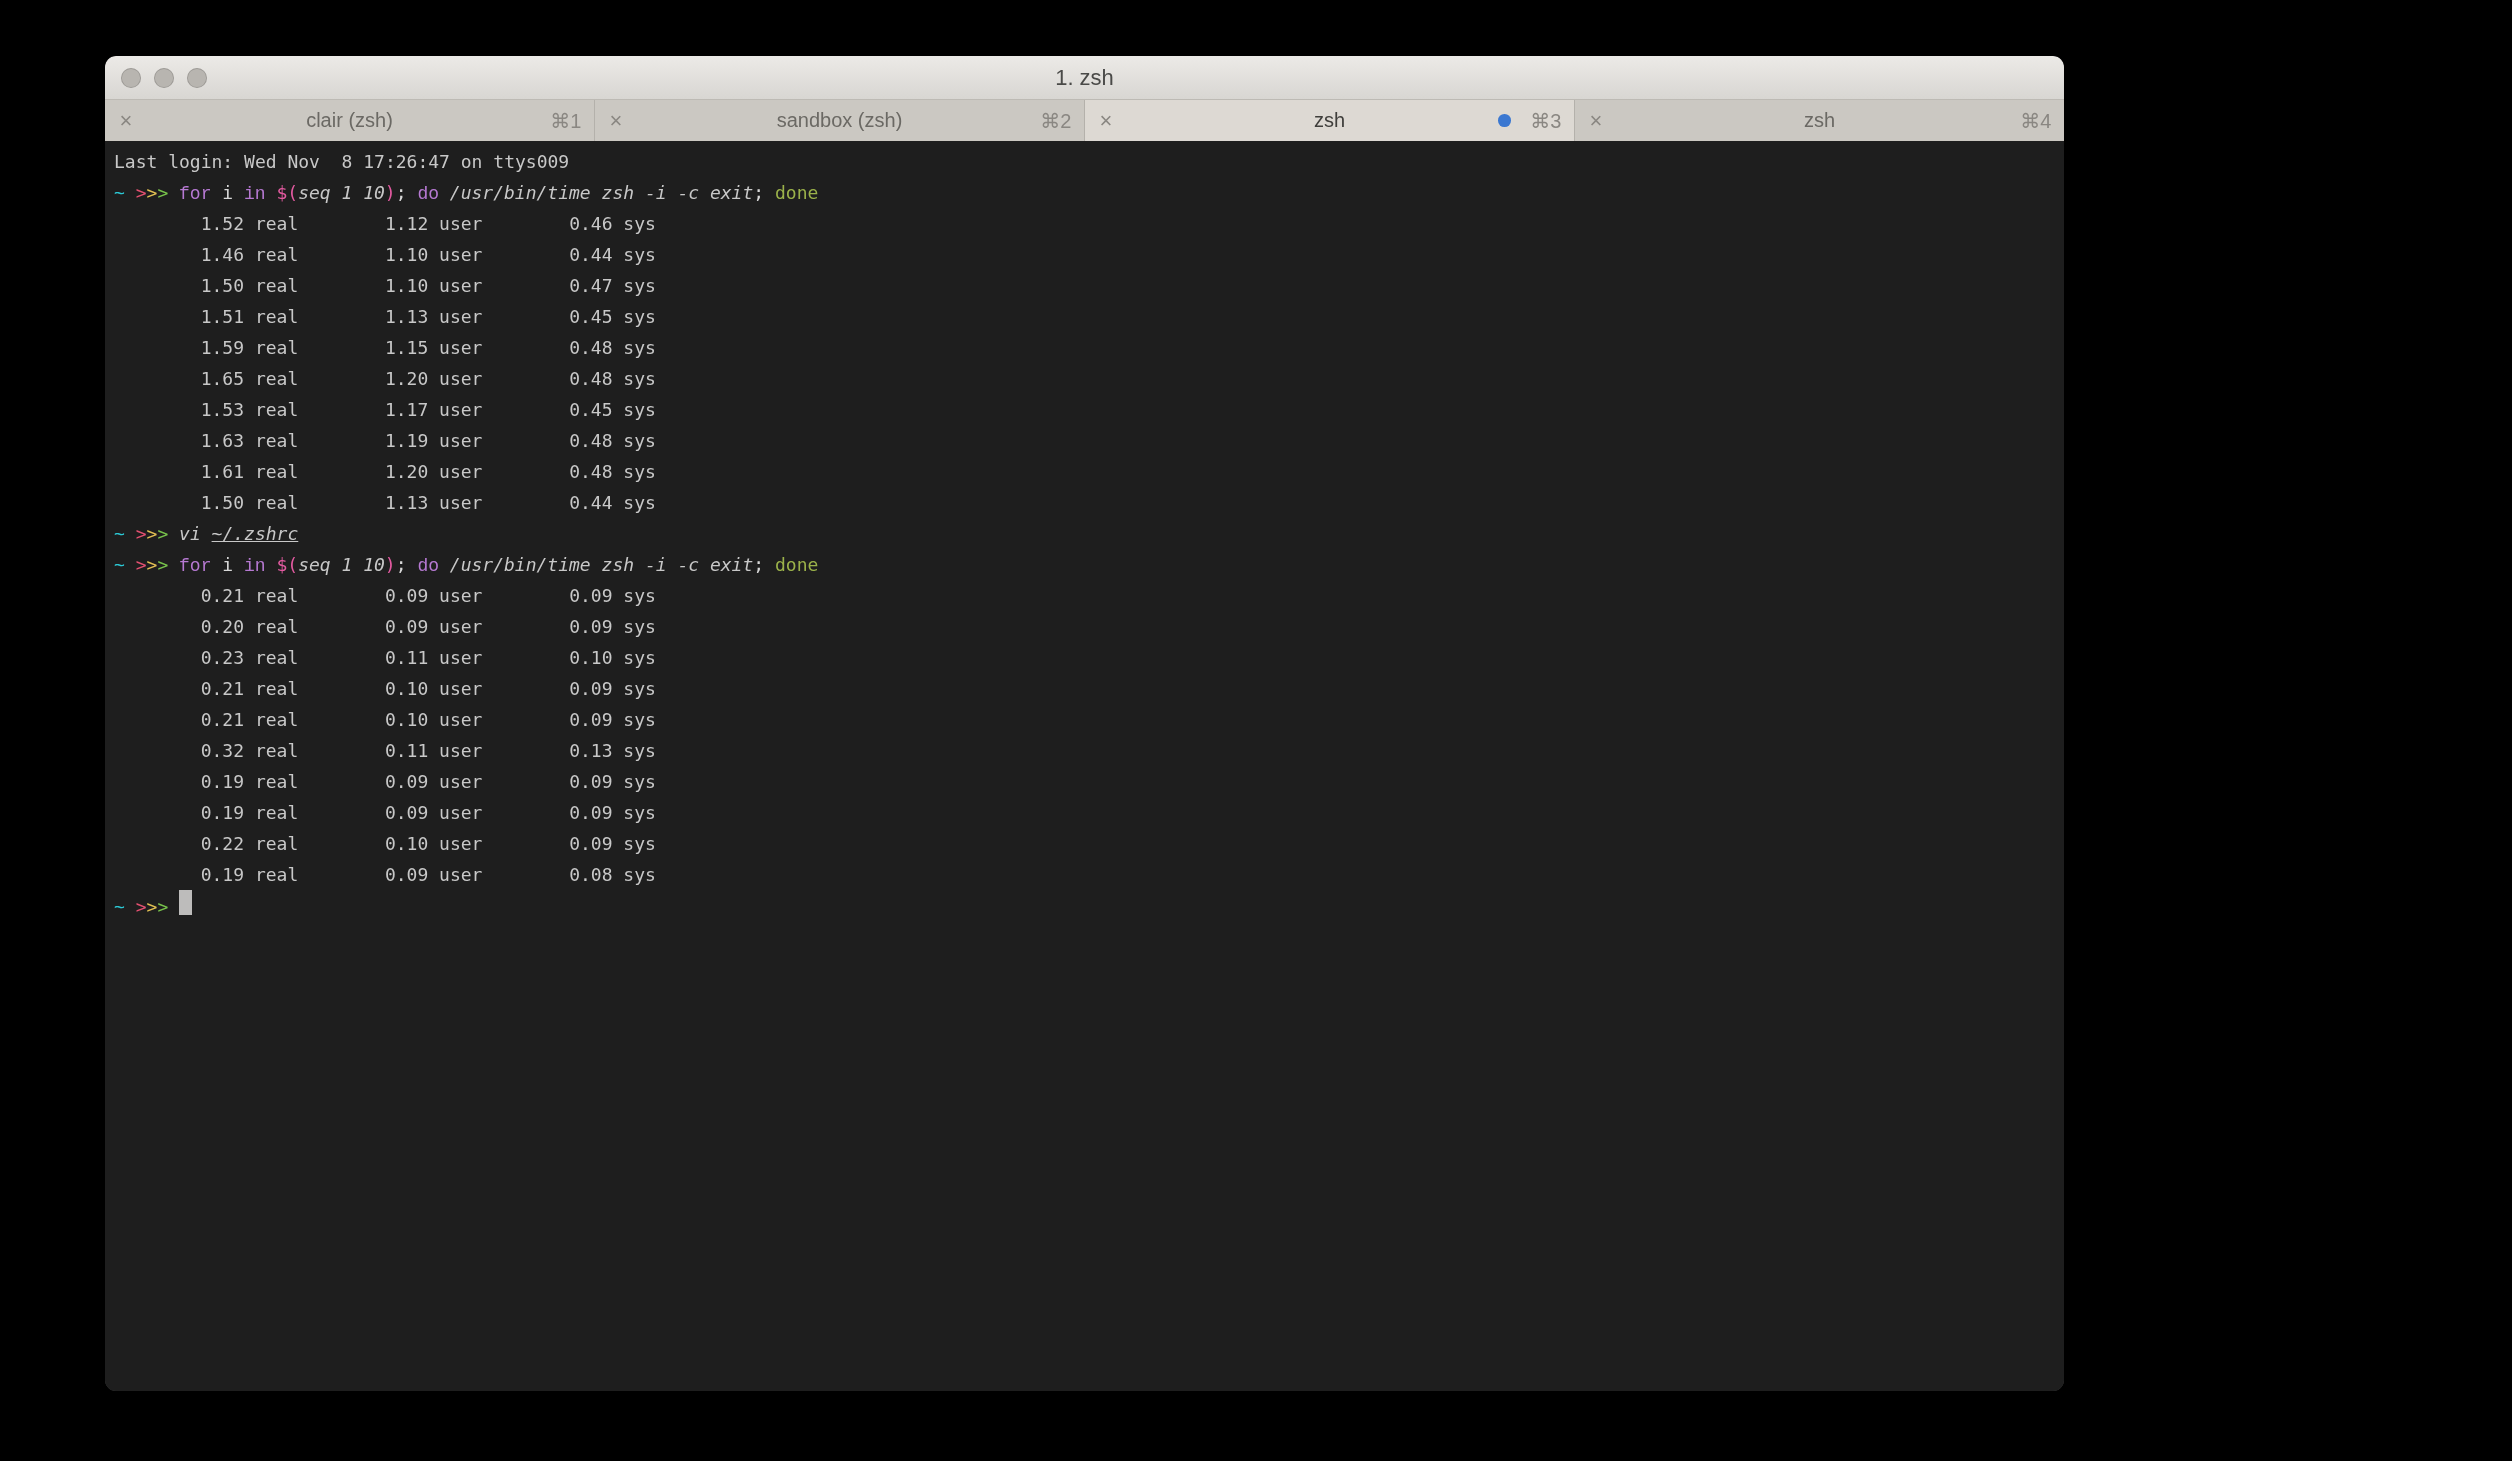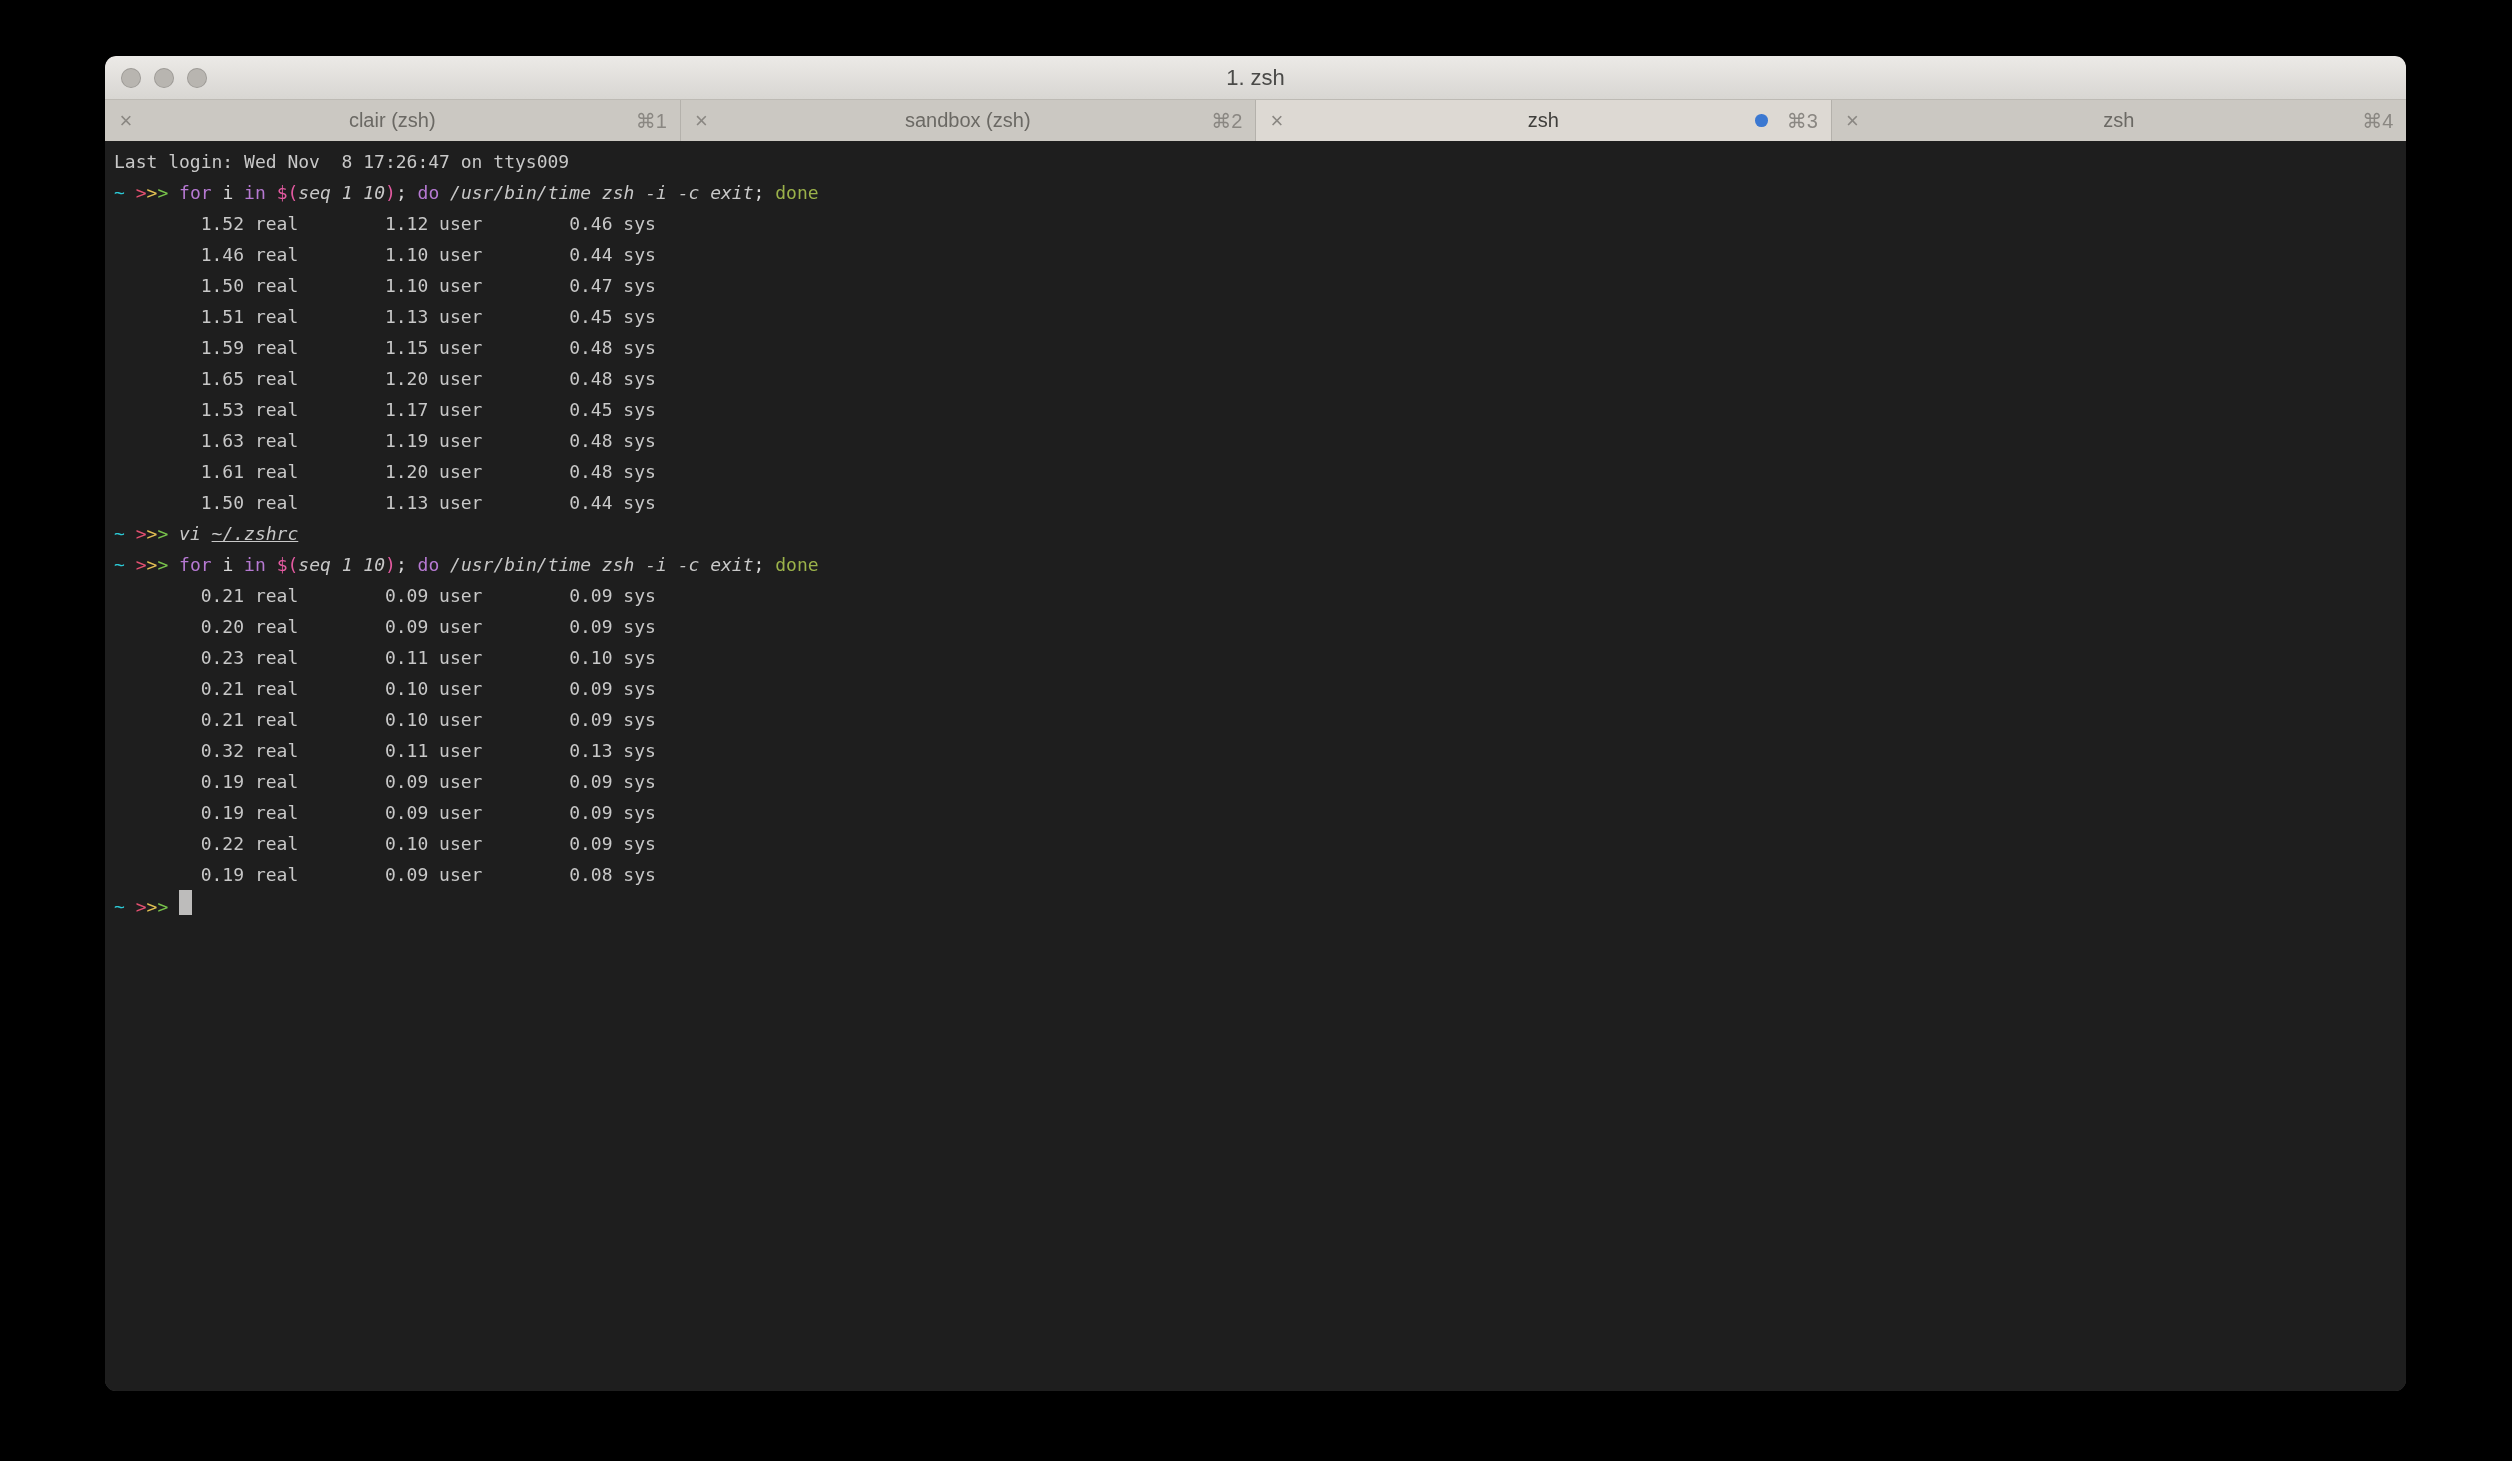--- a/index.html
+++ b/index.html
@@ -7,21 +7,21 @@
     width: 2512px;
     height: 1461px;
     background: #000;
     overflow: hidden;
     font-family: "Menlo", "Monaco", "Consolas", monospace;
   }
   .window {
     position: absolute;
     left: 105px;
     top: 56px;
-    width: 2301px;
+    width: 1959px;
     height: 1335px;
     background: #404040;
     border-radius: 11px;
     box-shadow: 0 27px 72px rgba(0,0,0,.55);
     overflow: hidden;
     display: flex;
     flex-direction: column;
   }
   .titlebar {
     height: 43px;
@@ -112,21 +112,21 @@
     padding: 5.4px 9px 9px 9px;
     white-space: pre;
     letter-spacing: 0;
     overflow: hidden;
   }
   .row { display: block; height: 31px; }
   .c-cyan   { color: #2cc8d4; }
   .c-red    { color: #e25070; }
   .c-yellow { color: #e0bf52; }
   .c-green  { color: #77c24b; }
-  .c-mag    { color: #b679d2; }
+  .c-mag    { color: #b679d2; font-family: Liberation Mono, monospace; }
   .c-pink   { color: #e25aa0; }
   .c-olive  { color: #9bb24a; text-align: center; }
   .c-white  { color: #d8d8d8; }
   .c-grey   { color: #c8c8c8; font-style: italic; }
   .ul { text-decoration: underline; }
   .cursor {
     display: inline-block;
     width: 12.7px; height: 25px;
     background: #bdbcbb;
     vertical-align: text-bottom;

